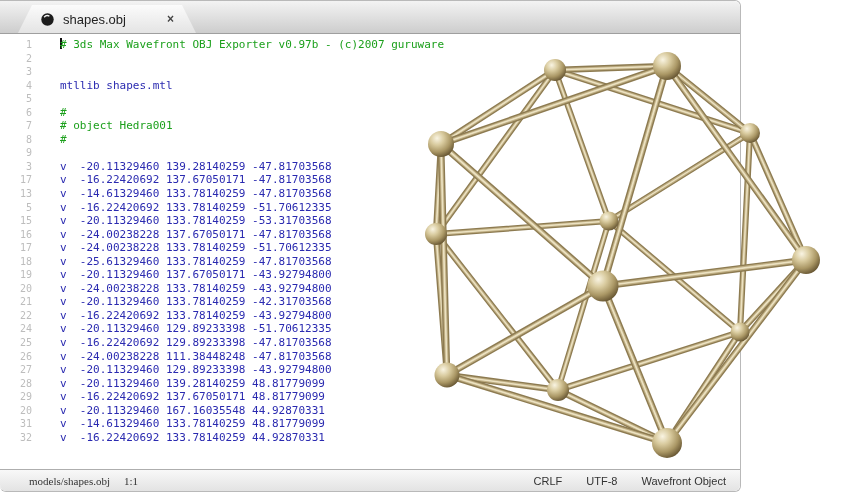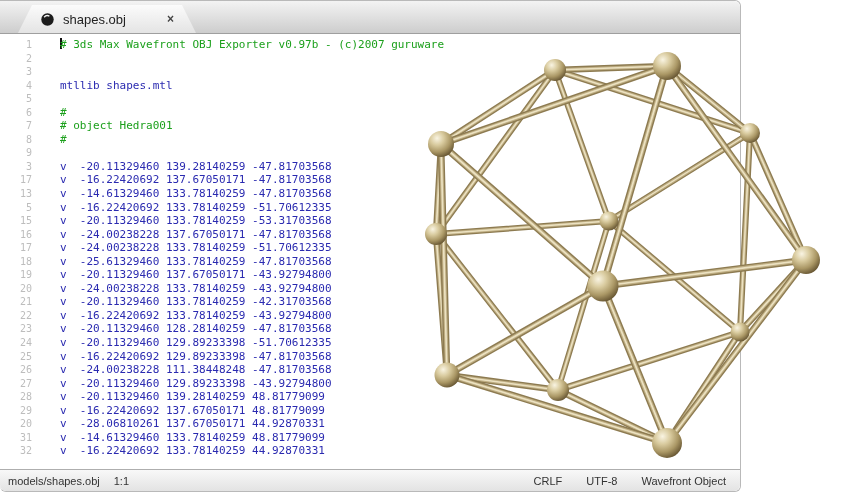--- a/index.html
+++ b/index.html
@@ -35,21 +35,21 @@
   .lt.comment{color:#1ca01c;}
   .lt.code{color:#2a2ab0;}
   .caret{display:inline-block;width:1.5px;height:11px;background:#111;
     vertical-align:-1px;margin-right:-1.5px;}
 
   
   .statusbar{position:absolute;left:0;bottom:0;width:100%;height:22px;
     background:linear-gradient(#f8f8f8,#e3e3e3);border-top:1px solid #aeaeae;
     border-radius:0 0 6px 6px;box-sizing:border-box;
     display:flex;align-items:center;font-size:11px;color:#333;}
-  .sb-left{display:flex;gap:14px;margin-left:8px;}
+  .sb-left{display:flex;gap:14px;margin-left:29px;font-family:Liberation Serif, serif;}
   .sb-right{display:flex;gap:24px;margin-left:auto;margin-right:14px;}
 
   
   #model{position:absolute;left:380px;top:38px;width:470px;height:452px;pointer-events:none;}
 </style>
 </head>
 <body>
 
 <div id="stage">
 
@@ -83,28 +83,27 @@
           <div class="line"><span class="ln">13</span><span class="lt code">v  -14.61329460 133.78140259 -47.81703568</span></div>
           <div class="line"><span class="ln">5</span><span class="lt code">v  -16.22420692 133.78140259 -51.70612335</span></div>
           <div class="line"><span class="ln">15</span><span class="lt code">v  -20.11329460 133.78140259 -53.31703568</span></div>
           <div class="line"><span class="ln">16</span><span class="lt code">v  -24.00238228 137.67050171 -47.81703568</span></div>
           <div class="line"><span class="ln">17</span><span class="lt code">v  -24.00238228 133.78140259 -51.70612335</span></div>
           <div class="line"><span class="ln">18</span><span class="lt code">v  -25.61329460 133.78140259 -47.81703568</span></div>
           <div class="line"><span class="ln">19</span><span class="lt code">v  -20.11329460 137.67050171 -43.92794800</span></div>
           <div class="line"><span class="ln">20</span><span class="lt code">v  -24.00238228 133.78140259 -43.92794800</span></div>
           <div class="line"><span class="ln">21</span><span class="lt code">v  -20.11329460 133.78140259 -42.31703568</span></div>
           <div class="line"><span class="ln">22</span><span class="lt code">v  -16.22420692 133.78140259 -43.92794800</span></div>
-          <div class="line"><span class="ln">23</span><span class="lt code">v  -20.11329460 128.28140259 -47.81703568</span></div>
           <div class="line"><span class="ln">24</span><span class="lt code">v  -20.11329460 129.89233398 -51.70612335</span></div>
           <div class="line"><span class="ln">25</span><span class="lt code">v  -16.22420692 129.89233398 -47.81703568</span></div>
           <div class="line"><span class="ln">26</span><span class="lt code">v  -24.00238228 111.38448248 -47.81703568</span></div>
           <div class="line"><span class="ln">27</span><span class="lt code">v  -20.11329460 129.89233398 -43.92794800</span></div>
           <div class="line"><span class="ln">28</span><span class="lt code">v  -20.11329460 139.28140259 48.81779099</span></div>
           <div class="line"><span class="ln">29</span><span class="lt code">v  -16.22420692 137.67050171 48.81779099</span></div>
-          <div class="line"><span class="ln">20</span><span class="lt code">v  -28.06810261 137.67050171 44.92870331</span></div>
+          <div class="line"><span class="ln">20</span><span class="lt code">v  -20.11329460 167.16035548 44.92870331</span></div>
           <div class="line"><span class="ln">31</span><span class="lt code">v  -14.61329460 133.78140259 48.81779099</span></div>
           <div class="line"><span class="ln">32</span><span class="lt code">v  -16.22420692 133.78140259 44.92870331</span></div>
         </div>
     </div>
 
     <div class="statusbar">
       <div class="sb-left">
         <span>models/shapes.obj</span>
         <span>1:1</span>
       </div>

